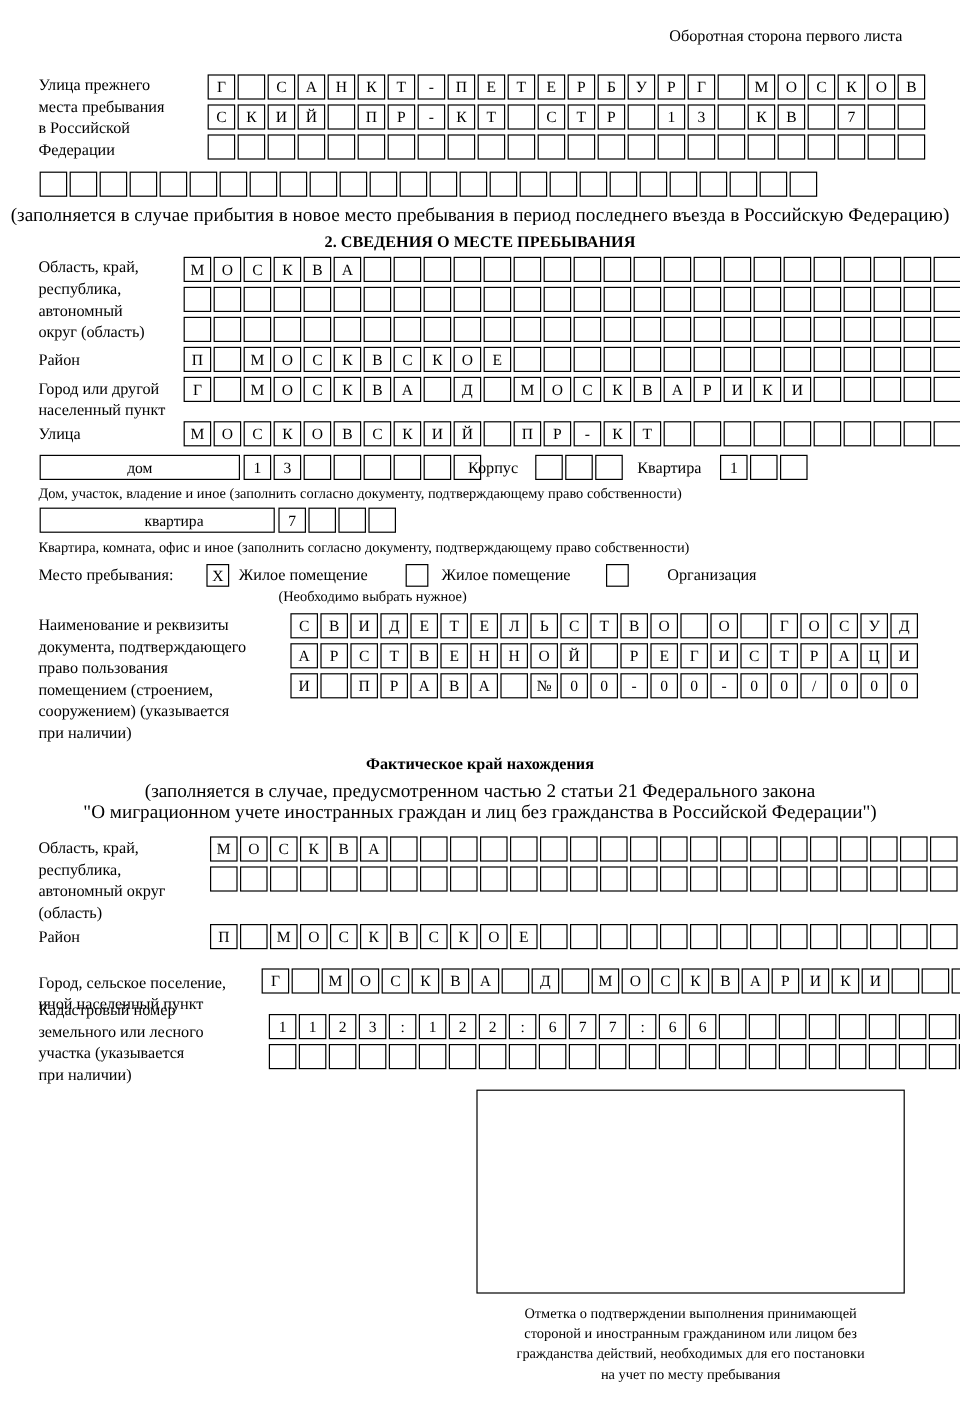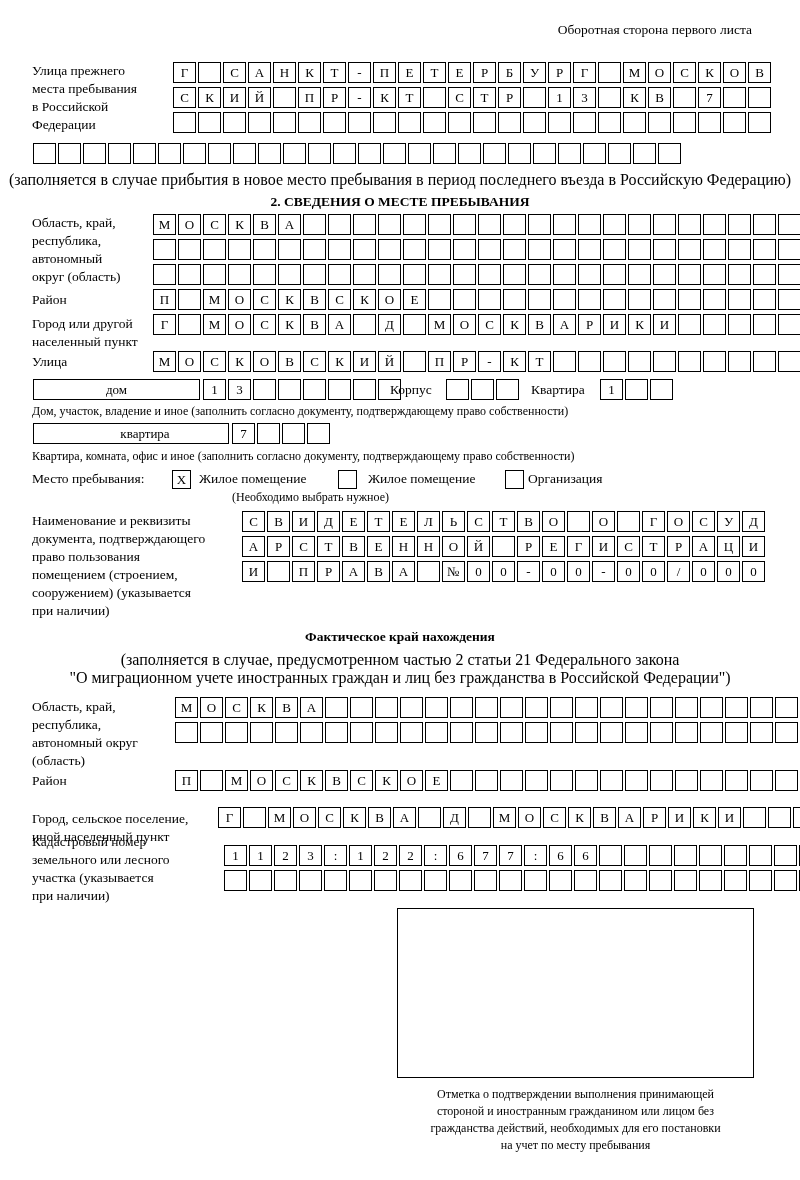--- a/index.html
+++ b/index.html
@@ -445,21 +445,21 @@
     </div>
 
   <div class="lbl-sm" style="left:32px; top:448px;">Квартира, комната, офис и иное (заполнить согласно документу, подтверждающему право собственности)</div>
 
   <div class="inline-lbl" style="left:32px; top:468px;">Место пребывания:</div>
   <div class="chk" style="position:absolute; left:172px; top:470px;">X</div>
   <div class="inline-lbl" style="left:199px; top:468px;">Жилое помещение</div>
   <div class="chk" style="position:absolute; left:338px; top:470px;"></div>
   <div class="inline-lbl" style="left:368px; top:468px;">Жилое помещение</div>
   <div class="chk" style="position:absolute; left:505px; top:470px;"></div>
-  <div class="inline-lbl" style="left:528px; top:468px;">Организация</div>
+  <div class="inline-lbl" style="left:556px; top:468px;">Организация</div>
   <div class="lbl-sm" style="left:232px; top:489px;">(Необходимо выбрать нужное)</div>
 
   <div class="lbl" style="left:32px; top:512px;">Наименование и реквизиты
 документа, подтверждающего
 право пользования
 помещением (строением,
 сооружением) (указывается
 при наличии)</div>
   <div class="boxrow" id="s2-doc-0" style="left:242px; top:511px;">
       <div class="cell">С</div>

